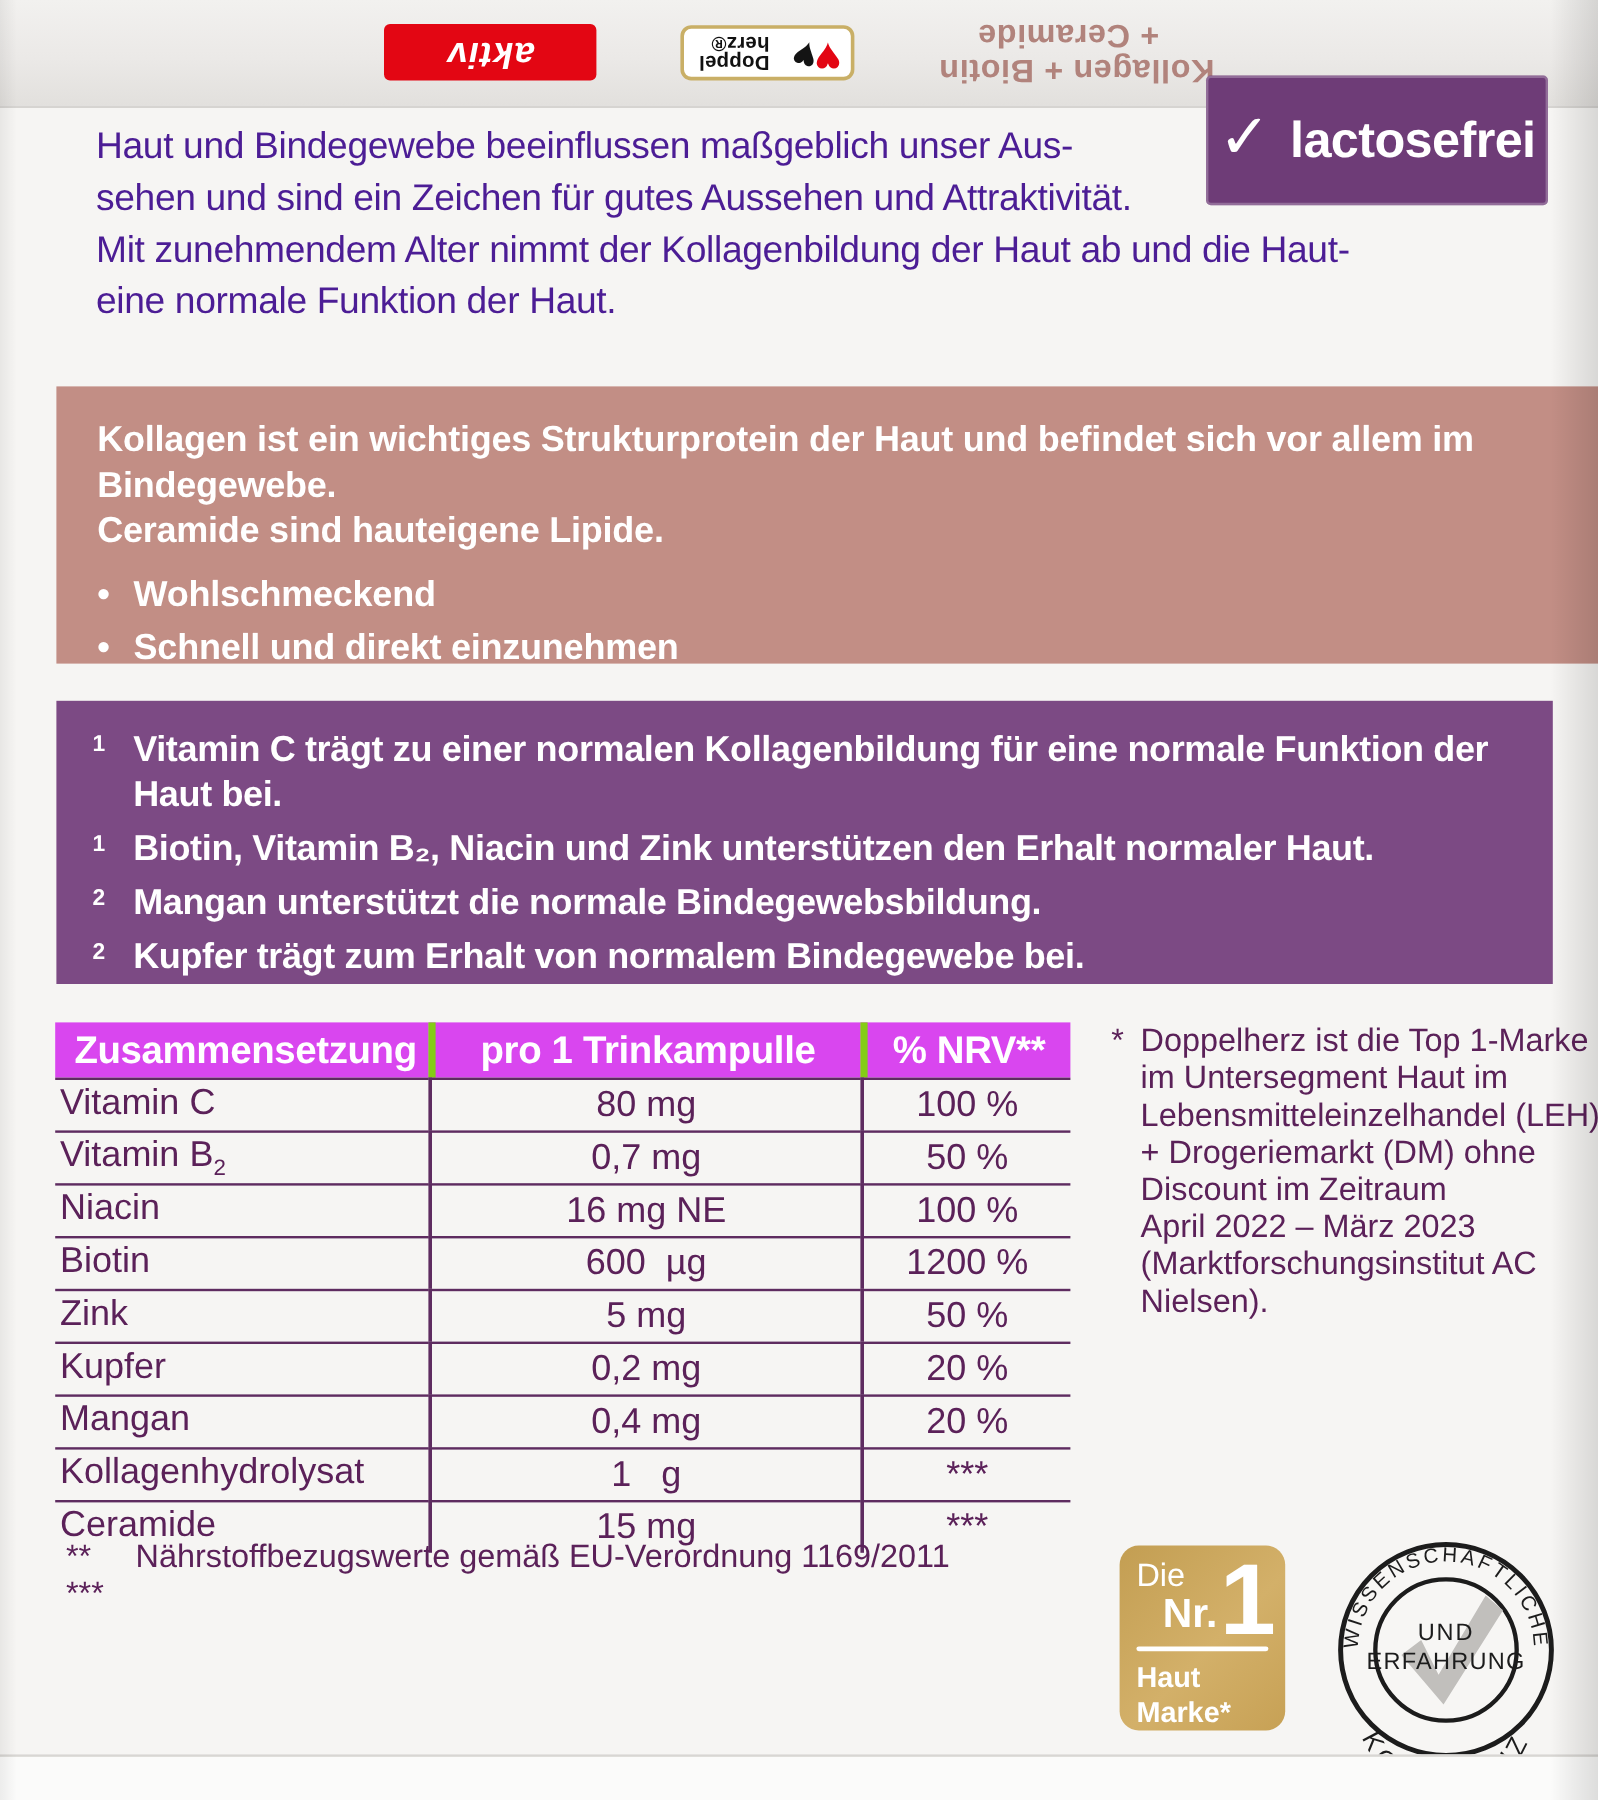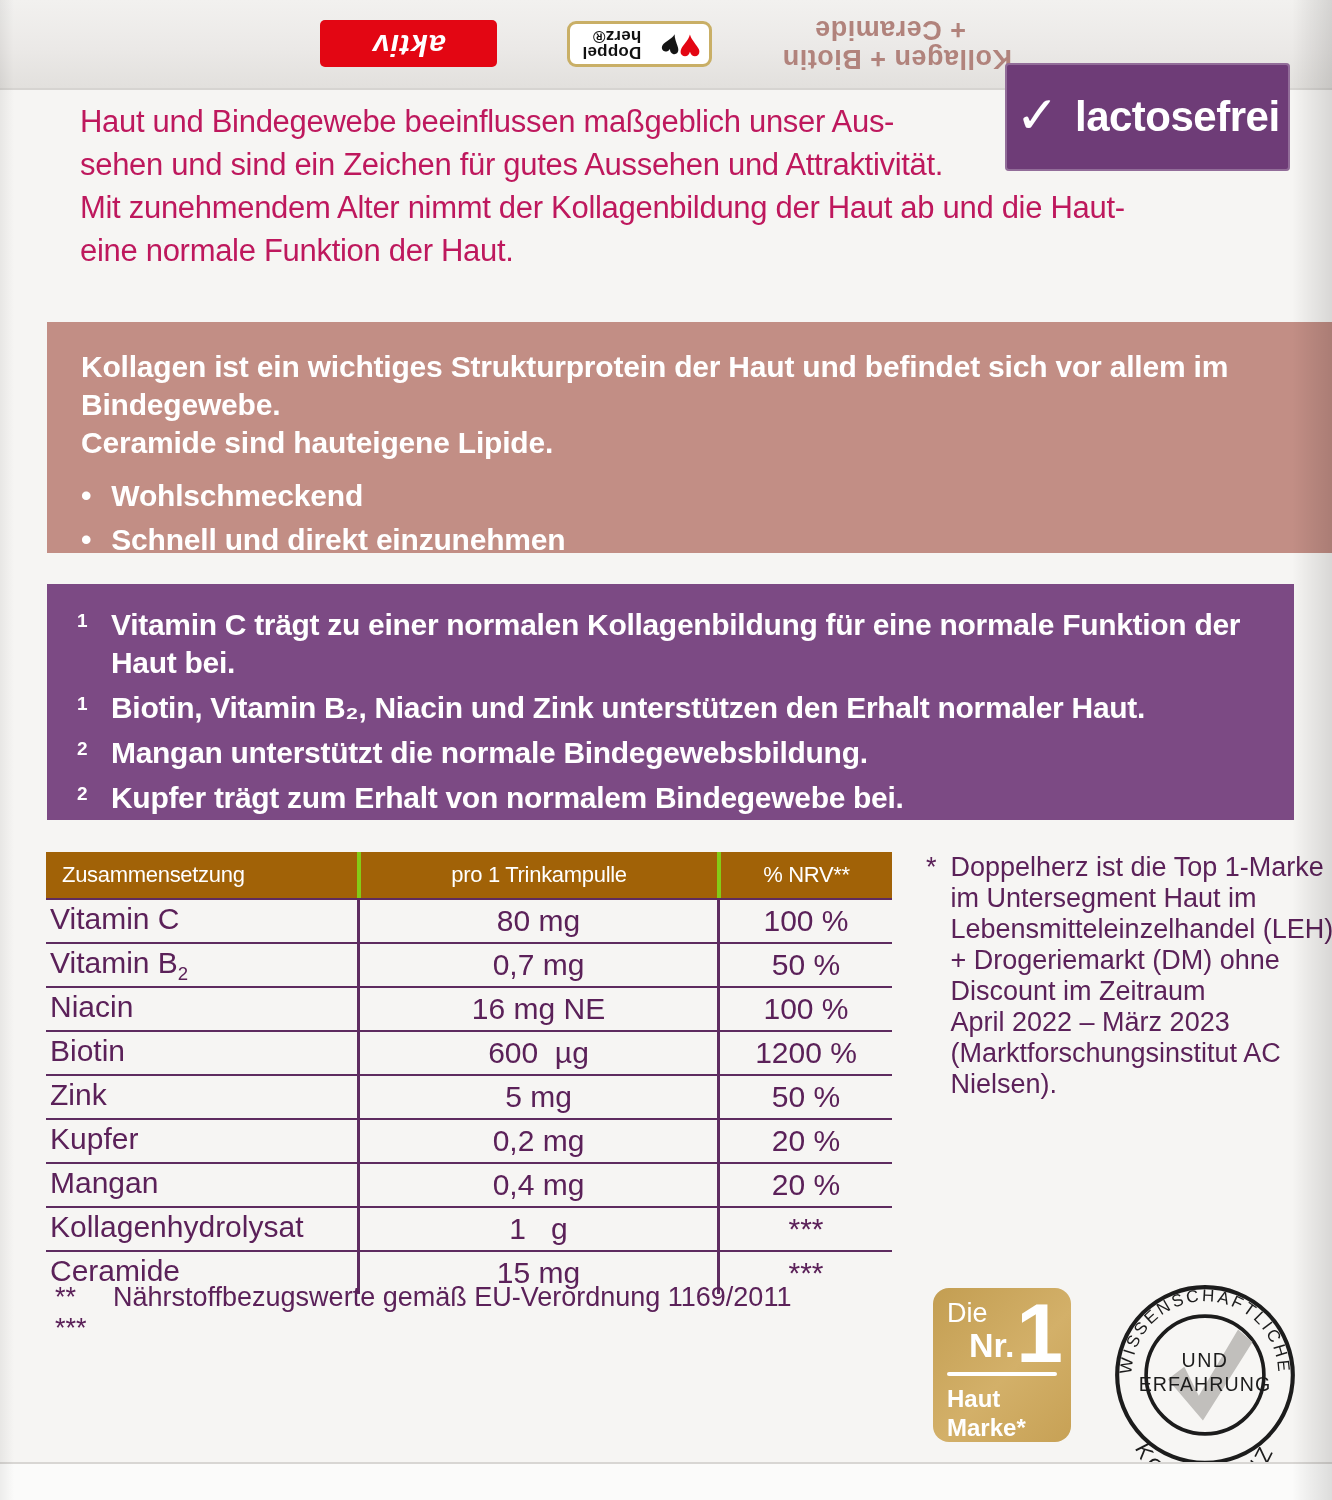--- a/index.html
+++ b/index.html
@@ -45,21 +45,21 @@
     position:absolute;left:1005px;top:63px;width:285px;height:108px;
     background:#6e3c77;border-radius:4px;
     display:flex;align-items:center;justify-content:center;gap:16px;
     color:#fff;box-shadow:0 0 0 2px rgba(255,255,255,.25) inset;
   }
   .lactose-badge .chk{font-size:52px;font-weight:bold;line-height:1;transform:translateY(-2px);}
   .lactose-badge .lbl{font-size:42px;font-weight:bold;letter-spacing:-.5px;}
   
   .intro{
     position:absolute;left:80px;top:100px;width:1210px;
-    color:#be185d;font-size:31px;line-height:43px;letter-spacing:-.3px;
+    color:#4c1d95;font-size:31px;line-height:43px;letter-spacing:-.3px;
   }
   .intro .ln{white-space:nowrap;}
   
   .rose-box{
     position:absolute;left:47px;top:322px;width:1308px;height:231px;box-sizing:border-box;
     background:#c28e85;padding:26px 34px 0 34px;color:#fff;
     font-weight:bold;font-size:30px;line-height:38px;letter-spacing:-.2px;
   }
   .rose-box p{margin:0;max-width:1150px;}
   .rose-bullets{margin-top:12px;}
@@ -77,26 +77,26 @@
   
   .comp-table{
     position:absolute;left:46px;top:852px;
     border-collapse:separate;border-spacing:0;table-layout:fixed;
     color:#5b2159;font-size:30px;
   }
   .comp-table col.c1{width:311px;}
   .comp-table col.c2{width:360px;}
   .comp-table col.c3{width:175px;}
   .comp-table th{
-    background:#a16207;color:#fff;font-weight:normal;font-size:22px;
+    background:#d946ef;color:#fff;font-weight:bold;font-size:32px;
     height:46px;padding:0;letter-spacing:-.3px;
   }
   .comp-table th.h1{text-align:left;padding-left:16px;}
   .comp-table th.h2,.comp-table th.h3{text-align:center;}
-  .comp-table th.h2,.comp-table th.h3{border-left:4px solid #84cc16;}
+  .comp-table th.h2,.comp-table th.h3{border-left:6px solid #84cc16;}
   .comp-table td{height:42px;padding:0;}
   .comp-table td.name{text-align:left;padding-left:4px;}
   .comp-table td.amt{text-align:center;border-left:3px solid #5e2c60;}
   .comp-table td.nrv{text-align:center;border-left:3px solid #5e2c60;}
   .comp-table tr + tr td{border-top:2px solid #5e2c60;}
   sub.b2{font-size:.62em;}
   
   .top1-note{
     position:absolute;left:926px;top:852px;width:375px;
     color:#5b2159;font-size:27px;line-height:31px;

